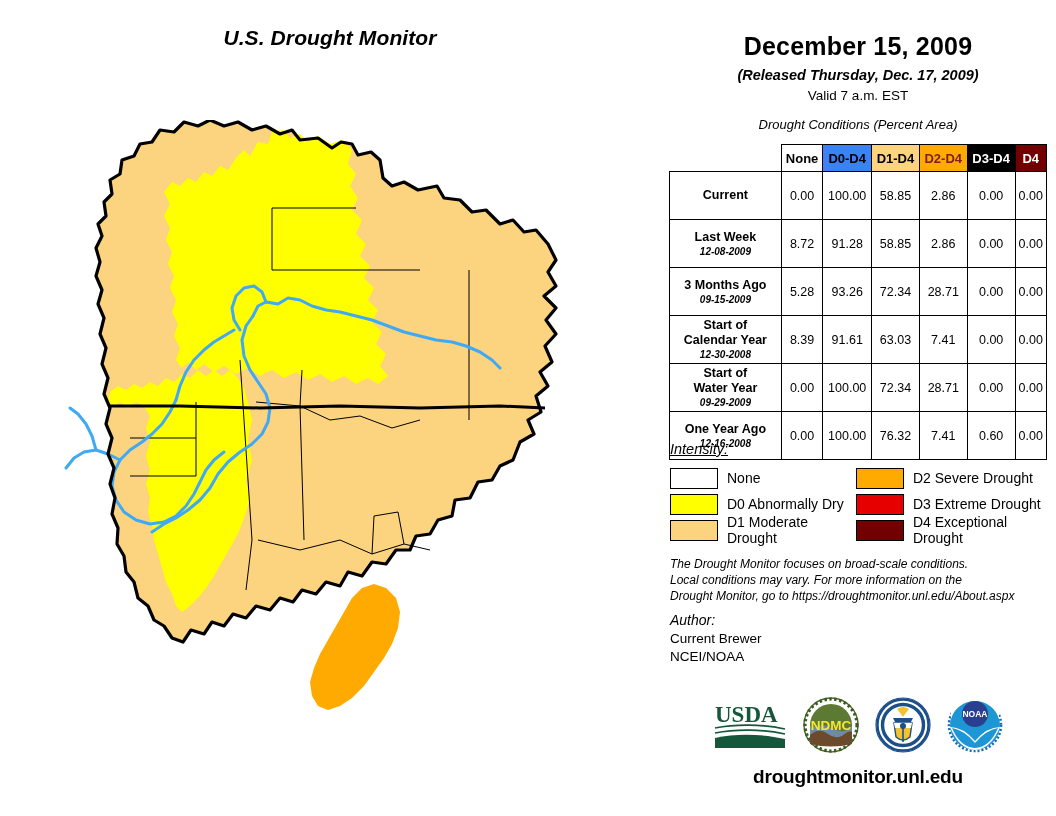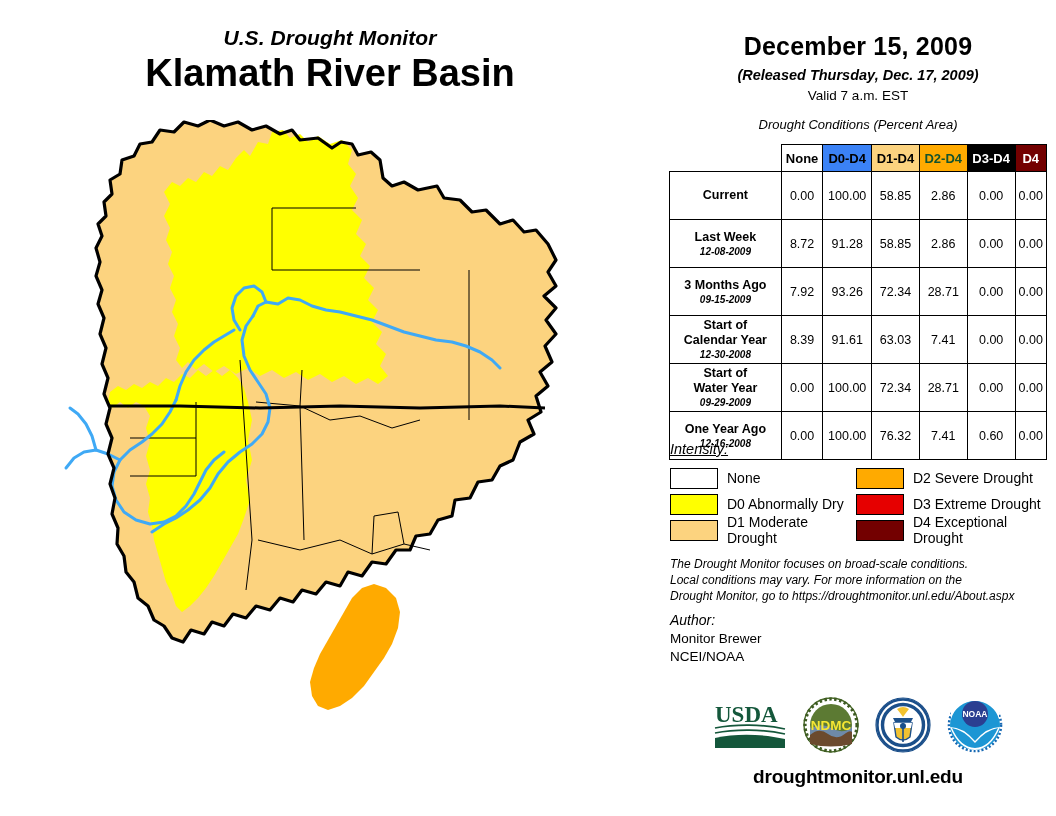--- a/index.html
+++ b/index.html
@@ -25,21 +25,21 @@
   #dm-table{position:absolute;left:9px;top:144px;width:378px;border-collapse:collapse;}
   #dm-table td,#dm-table th{border:1.3px solid #000;text-align:center;font-size:12.5px;padding:0;}
   #dm-table thead th{height:26px;font-weight:bold;font-size:13px;}
   #dm-table thead th.corner{border:none;background:#fff;}
   #dm-table tbody td{height:43px;}
   #dm-table td.rowlab{font-weight:bold;font-size:12.5px;line-height:1.2;padding:2px 3px;}
   #dm-table td.rowlab .dt{display:block;font-size:10px;font-style:italic;font-weight:bold;margin-top:1px;}
   .hdr-none{background:#fff;color:#000;}
   .hdr-d0{background:#3b82f6;color:#000;}
   .hdr-d1{background:#FCD37F;color:#000;}
-  .hdr-d2{background:#FFAA00;color:#14532d;}
+  .hdr-d2{background:#FFAA00;color:#7f1d1d;}
   .hdr-d3{background:#000000;color:#fff;}
   .hdr-d4{background:#730000;color:#fff;}
 
   
   #intensity{position:absolute;left:10px;top:441px;}
   #intensity-label{font-size:14.5px;font-style:italic;text-decoration:underline;font-weight:normal;}
   #legend-grid{margin-top:8px;display:grid;grid-template-columns:186px 186px;
                grid-auto-rows:26px;align-items:center;}
   .leg{display:flex;align-items:center;}
   .swatch{width:46px;height:19px;border:1.3px solid #000;margin-right:9px;flex:none;}
@@ -58,21 +58,20 @@
   #site-url{position:absolute;left:0;top:766px;width:396px;text-align:center;
             font-size:19px;font-weight:bold;letter-spacing:-.2px;}
 </style>
 </head>
 <body>
 
 <div id="map-panel">
 
   <div id="map-title-block">
     <div id="map-supertitle">U.S. Drought Monitor</div>
-    <div id="map-title">Klamath River Basin</div>
   </div>
 
   <svg id="map-svg" width="660" height="696" viewBox="0 0 660 696">
 
     <path fill="#FCD37F" stroke="none" d="M300 20 L318 18 L332 28 L341 22 L352 24 L358 35 L371 32 L380 40 L383 58
          L392 66 L404 62 L418 70 L437 66 L444 78 L460 80 L472 92 L486 90 L500 104
          L513 100 L524 112 L536 110 L548 124 L556 140 L548 152 L556 166 L544 176
          L556 188 L546 200 L556 214 L545 226 L552 242 L540 252 L548 266 L536 276
          L541 292 L528 300 L534 314 L520 322 L513 340 L500 346 L492 360 L478 362
          L470 378 L455 380 L452 396 L438 400 L430 414 L416 416 L410 430 L396 430
@@ -197,21 +196,21 @@
           <td class="rowlab">Last Week<span class="dt">12-08-2009</span></td>
           <td>8.72</td>
           <td>91.28</td>
           <td>58.85</td>
           <td>2.86</td>
           <td>0.00</td>
           <td>0.00</td>
         </tr>
         <tr>
           <td class="rowlab">3 Months Ago<span class="dt">09-15-2009</span></td>
-          <td>7.92</td>
+          <td>5.28</td>
           <td>93.26</td>
           <td>72.34</td>
           <td>28.71</td>
           <td>0.00</td>
           <td>0.00</td>
         </tr>
         <tr>
           <td class="rowlab">Start of<br>Calendar Year<span class="dt">12-30-2008</span></td>
           <td>8.39</td>
           <td>91.61</td>
@@ -268,21 +267,21 @@
           <span class="swatch" style="background: rgb(115, 0, 0);"></span>
           <span class="leg-text">D4 Exceptional Drought</span>
         </div>
       </div>
   </div>
 
   <div id="notes">The Drought Monitor focuses on broad-scale conditions.<br>Local conditions may vary. For more information on the<br>Drought Monitor, go to https://droughtmonitor.unl.edu/About.aspx</div>
 
   <div id="author-block">
     <div id="author-label">Author:</div>
-    <div class="author-line">Monitor Brewer</div>
+    <div class="author-line">Current Brewer</div>
     <div class="author-line">NCEI/NOAA</div>
   </div>
 
   <div id="logos">
 
     <span>
       <svg width="74" height="50" viewBox="0 0 74 50">
         <text x="2" y="22" font-family="Liberation Serif, serif" font-size="23" font-weight="bold" fill="#14573B" letter-spacing="0">USDA</text>
         <path d="M2 28 C22 24 50 24 72 29" stroke="#14573B" stroke-width="1.7" fill="none"></path>
         <path d="M2 33 C22 29 50 29 72 34" stroke="#14573B" stroke-width="1.7" fill="none"></path>

